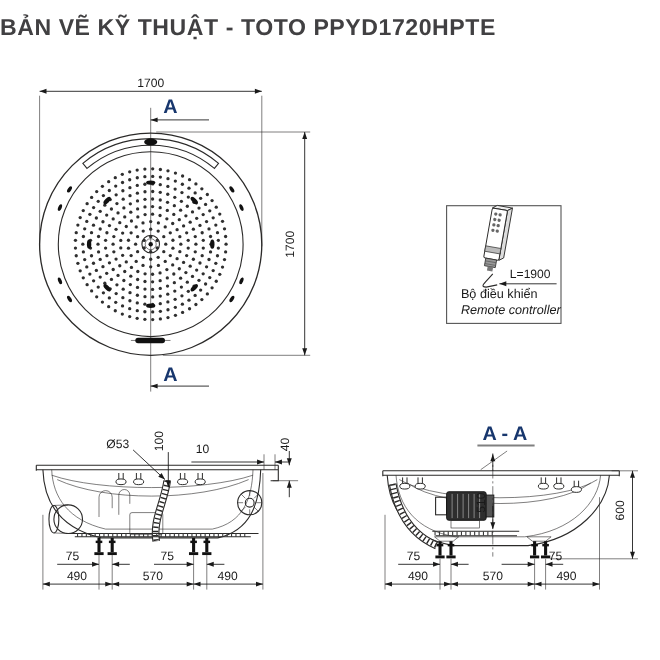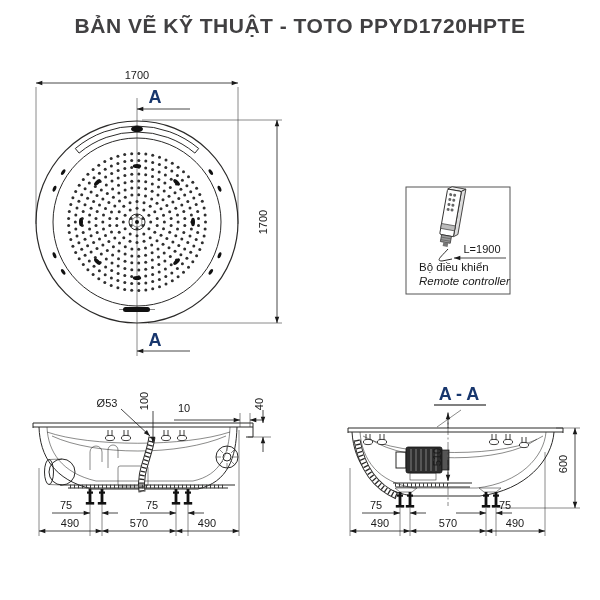--- a/index.html
+++ b/index.html
@@ -1,18 +1,18 @@
 <!DOCTYPE html>
 <html><head>
 <meta charset="utf-8">
 <style>
   html,body{margin:0;padding:0;background:#fff;}
   .page{position:relative;width:600px;height:600px;background:#fff;overflow:hidden;
         font-family:"Liberation Sans",sans-serif;}
-  .title{position:absolute;top:14px;left:0;width:100%;text-align:center;
+  .title{position:absolute;top:14px;left:0;width:100%;text-align:left;
          font-weight:bold;font-size:21px;letter-spacing:.5px;color:#414042;}
   svg{position:absolute;left:0;top:0;}
   .ln{fill:none;stroke:#2b2a29;stroke-width:1;}
   .ln2{fill:none;stroke:#2b2a29;stroke-width:1.2;}
   .thin{fill:none;stroke:#2b2a29;stroke-width:.55;}
   .dim{fill:none;stroke:#1a1a1a;stroke-width:.8;}
   .txt{font:11px "Liberation Sans",sans-serif;fill:#1a1a1a;text-anchor:middle;}
   .sec{font:bold 18px "Liberation Sans",sans-serif;fill:#17366d;text-anchor:middle;}
   .lbl{font:11.5px "Liberation Sans",sans-serif;fill:#1a1a1a;text-anchor:start;}
   .ital{font-style:italic;}

